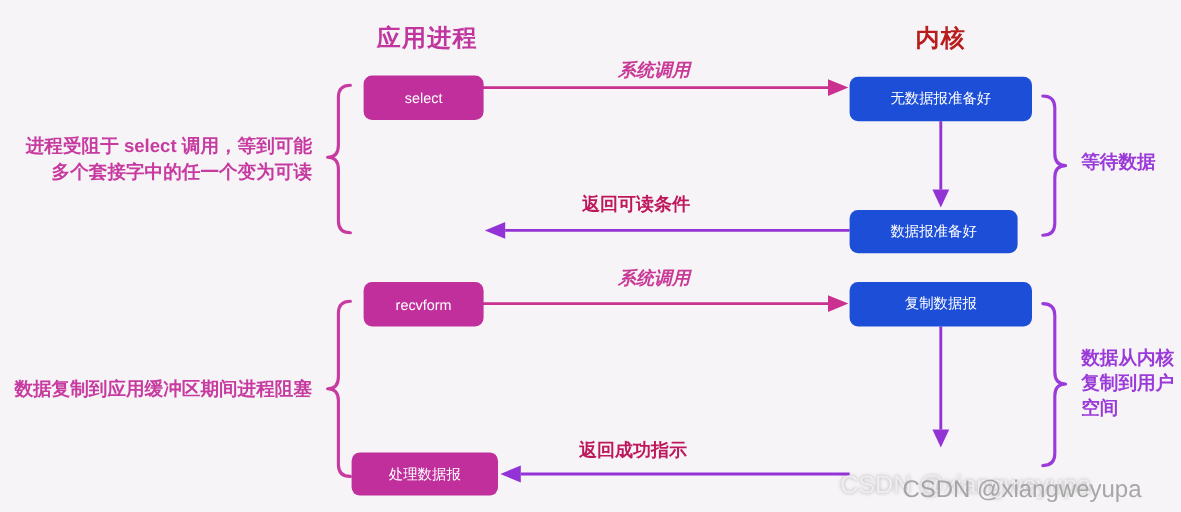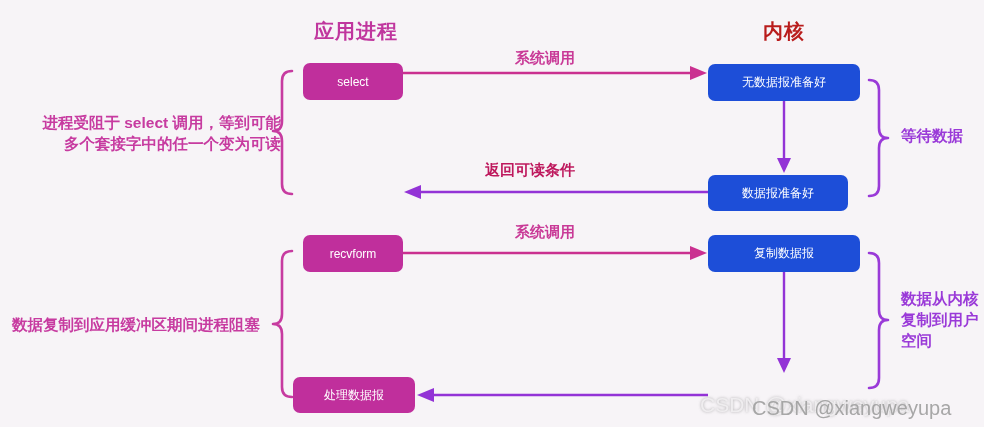--- a/index.html
+++ b/index.html
@@ -13,28 +13,28 @@
   .node.magenta{background:#c02f9c;}
   .node.purple{background:#1d4ed8;}
   .n-select{left:303px;top:63px;width:100px;height:37px;}
   .n-recvform{left:303px;top:235px;width:100px;height:37px;}
   .n-process{left:293px;top:377px;width:122px;height:36px;}
   .n-nodatagram{left:708px;top:64px;width:152px;height:37px;}
   .n-ready{left:708px;top:175px;width:140px;height:36px;}
   .n-copy{left:708px;top:235px;width:152px;height:37px;}
   .n-copydone{left:708px;top:376px;width:152px;height:36px;}
   .arrow-label{position:absolute;font-size:15px;font-weight:600;white-space:nowrap;text-align:center;}
-  .lab-magenta{color:#c93a97;}
+  .lab-magenta{color:#c93a97;font-style:italic;}
   .lab-purple{color:#be185d;}
   .lab-syscall-top{left:475px;top:49px;width:140px;}
   .lab-return-readable{left:455px;top:161px;width:150px;}
   .lab-syscall-bottom{left:475px;top:223px;width:140px;}
   .lab-return-success{left:450px;top:366px;width:155px;}
   .side-note{position:absolute;font-size:15.5px;font-weight:600;line-height:21px;}
-  .note-left-top{left:0;top:112px;width:260px;text-align:right;color:#c73ba0;margin-left:21px;}
+  .note-left-top{left:0;top:112px;width:260px;text-align:right;color:#c73ba0;}
   .note-left-bottom{left:0;top:314px;width:260px;text-align:right;color:#c73ba0;}
   .note-right-top{left:901px;top:125px;color:#9a3ad8;white-space:nowrap;}
   .note-right-bottom{left:901px;top:288px;color:#9a3ad8;white-space:nowrap;}
   .watermark{position:absolute;font-size:21px;white-space:nowrap;z-index:5;}
   .wm-front{left:700px;top:393px;color:#efedef;text-shadow:0 0 3px rgba(110,110,110,0.55);}
   .wm-back{left:752px;top:397px;color:#a3a3a3;font-size:20px;opacity:0.95;}
 </style>
 </head>
 <body>
 
@@ -88,20 +88,21 @@
   <div class="node magenta n-recvform">recvform</div>
   <div class="node magenta n-process">处理数据报</div>
 
   <div class="node purple n-nodatagram">无数据报准备好</div>
   <div class="node purple n-ready">数据报准备好</div>
   <div class="node purple n-copy">复制数据报</div>
 
   <div class="arrow-label lab-magenta lab-syscall-top">系统调用</div>
   <div class="arrow-label lab-purple lab-return-readable">返回可读条件</div>
   <div class="arrow-label lab-magenta lab-syscall-bottom">系统调用</div>
+  <div class="arrow-label lab-purple lab-return-success">返回成功指示</div>
 
   <div class="side-note note-left-top">
     <div>进程受阻于 select 调用，等到可能</div>
     <div>多个套接字中的任一个变为可读</div>
   </div>
   <div class="side-note note-left-bottom">数据复制到应用缓冲区期间进程阻塞</div>
   <div class="side-note note-right-top">等待数据</div>
   <div class="side-note note-right-bottom">
     <div>数据从内核</div>
     <div>复制到用户</div>

